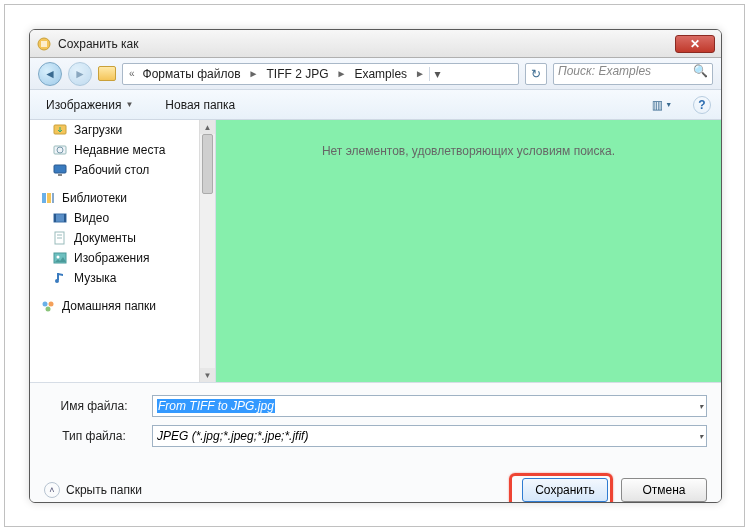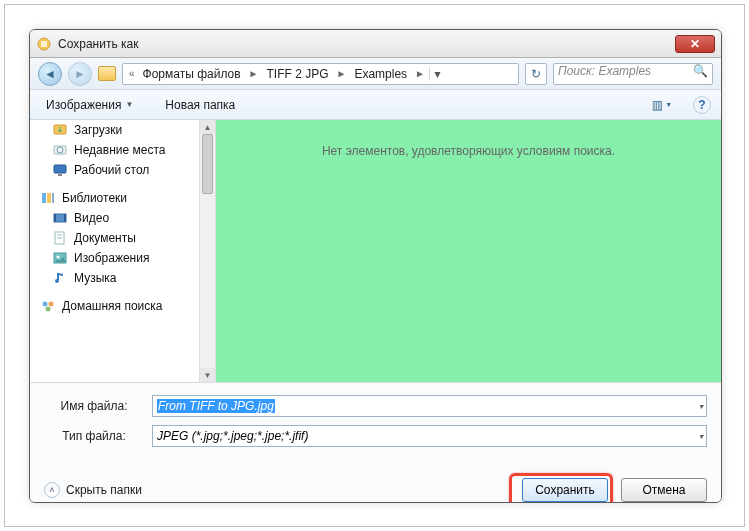--- a/index.html
+++ b/index.html
@@ -188,21 +188,21 @@
               </svg></span>
             <span>Музыка</span>
           </div>
 
       <div class="node group">
             <span class="mini-ic"><svg viewBox="0 0 16 16">
                 <circle cx="5" cy="6" r="2.5" fill="#6ab0e8"></circle>
                 <circle cx="11" cy="6" r="2.5" fill="#f4a05a"></circle>
                 <circle cx="8" cy="11" r="2.5" fill="#8ac47a"></circle>
               </svg></span>
-            <span>Домашняя поиска</span>
+            <span>Домашняя папки</span>
           </div>
 
       <div class="sb-scroll">
         <div class="sb-arrow up">▲</div>
         <div class="sb-thumb"></div>
         <div class="sb-arrow down">▼</div>
       </div>
     </div>
     <div class="content">
       <span>Нет элементов, удовлетворяющих условиям поиска.</span>

